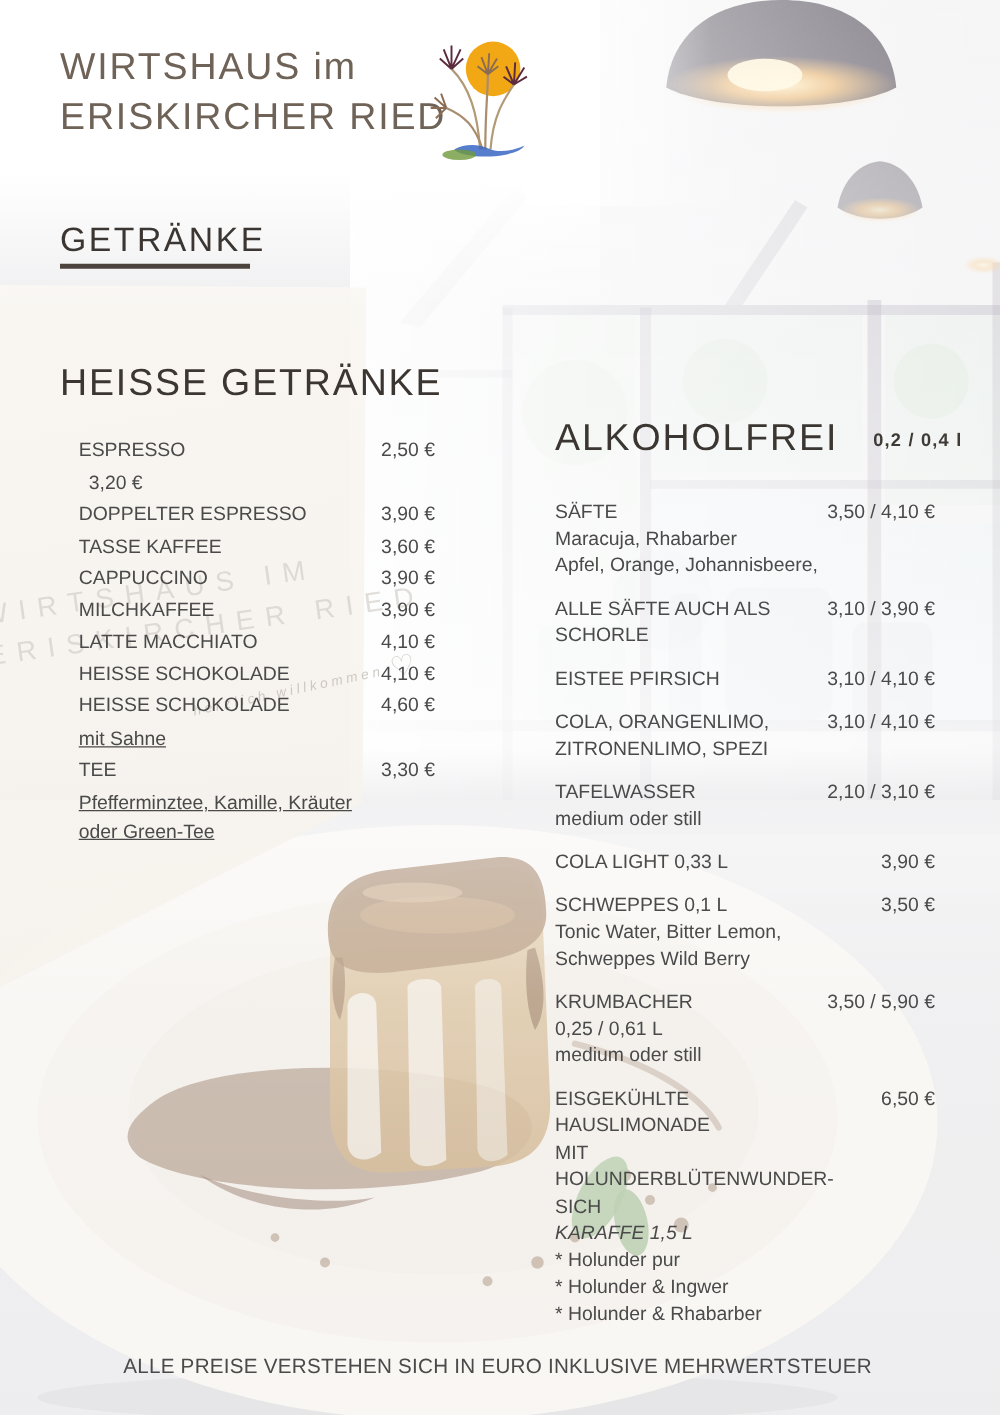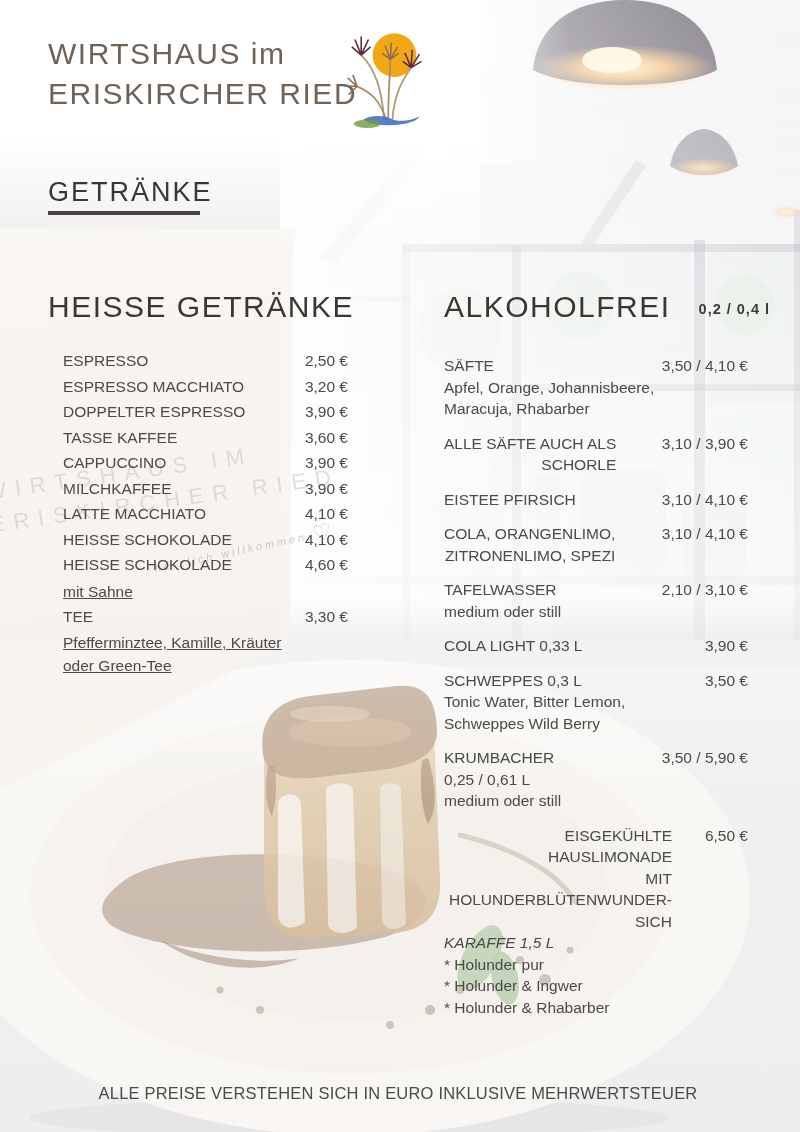--- a/index.html
+++ b/index.html
@@ -45,37 +45,37 @@
   .brand-mark{position:absolute;left:282px;top:-8px;width:104px;height:104px;}
 
   
   .page-title-wrap{position:absolute;top:176px;left:48px;}
   .page-title{font-size:27px;font-weight:400;letter-spacing:2px;color:var(--c-heading);line-height:32px;}
   .title-underline{width:152px;height:4px;background:var(--c-underline);margin-top:3px;}
 
   
   .col{position:absolute;top:290px;color:var(--c-body);}
   .col-left{left:48px;width:300px;}
-  .col-right{left:444px;width:304px;}
+  .col-right{left:444px;width:304px;margin-top:44px;}
   .col h2{font-size:30px;font-weight:400;letter-spacing:1.5px;color:var(--c-heading);
     line-height:34px;margin-bottom:26px;white-space:nowrap;}
   .size-note{font-size:14.5px;font-weight:bold;letter-spacing:1px;margin-left:28px;
     position:relative;top:-3px;color:#3E3A36;}
   .item-head{display:flex;justify-content:space-between;align-items:flex-start;}
   .item-name{font-size:15.5px;}
   .item-price{font-size:15.5px;white-space:nowrap;text-align:right;padding-left:8px;}
   .item-sub{font-size:15.5px;}
   .item-sub:empty{display:none;}
   .item-sub .italic{font-style:italic;}
   .items-compact .item{margin-bottom:3px;margin-left:15px;}
   .items-compact .item-head{line-height:22.5px;}
   .items-compact .item-sub{line-height:23px;margin-top:3px;text-decoration:underline;}
   .items-spaced .item{margin-bottom:13px;}
   .items-spaced .item-head{line-height:21.5px;}
-  .items-spaced .item-name{max-width:228px;text-align:right;}
+  .items-spaced .item-name{max-width:228px;}
   .items-spaced .item-sub{line-height:21.5px;}
 
   
   .footer{position:absolute;top:1084px;left:0;right:4px;text-align:center;
     font-size:16.5px;color:#3A3A3A;letter-spacing:.2px;color:var(--c-body);}
 </style>
 </head>
 <body>
 
 <div class="page">
@@ -228,23 +228,20 @@
       <div class="item-name">
               <div>ESPRESSO</div>
             </div>
       <div class="item-price">2,50 €</div>
     </div>
 
   </div>
 
   <div class="item">
     <div class="item-head">
-      <div class="item-name">
-              <div>ESPRESSO MACCHIATO</div>
-            </div>
       <div class="item-price">3,20 €</div>
     </div>
 
   </div>
 
   <div class="item">
     <div class="item-head">
       <div class="item-name">
               <div>DOPPELTER ESPRESSO</div>
             </div>
@@ -334,22 +331,22 @@
     <h2><span>ALKOHOLFREI</span><span class="size-note">0,2 / 0,4 l</span></h2>
     <div class="items items-spaced">
   <div class="item">
     <div class="item-head">
       <div class="item-name">
               <div>SÄFTE</div>
             </div>
       <div class="item-price">3,50 / 4,10 €</div>
     </div>
     <div class="item-sub">
+            <div>Maracuja, Rhabarber</div>
             <div>Apfel, Orange, Johannisbeere,</div>
-            <div>Maracuja, Rhabarber</div>
           </div>
   </div>
 
   <div class="item">
     <div class="item-head">
       <div class="item-name">
               <div>ALLE SÄFTE AUCH ALS</div>
               <div>SCHORLE</div>
             </div>
       <div class="item-price">3,10 / 3,90 €</div>
@@ -396,21 +393,21 @@
               <div>COLA LIGHT 0,33 L</div>
             </div>
       <div class="item-price">3,90 €</div>
     </div>
 
   </div>
 
   <div class="item">
     <div class="item-head">
       <div class="item-name">
-              <div>SCHWEPPES 0,3 L</div>
+              <div>SCHWEPPES 0,1 L</div>
             </div>
       <div class="item-price">3,50 €</div>
     </div>
     <div class="item-sub">
             <div>Tonic Water, Bitter Lemon,</div>
             <div>Schweppes Wild Berry</div>
           </div>
   </div>
 
   <div class="item">

